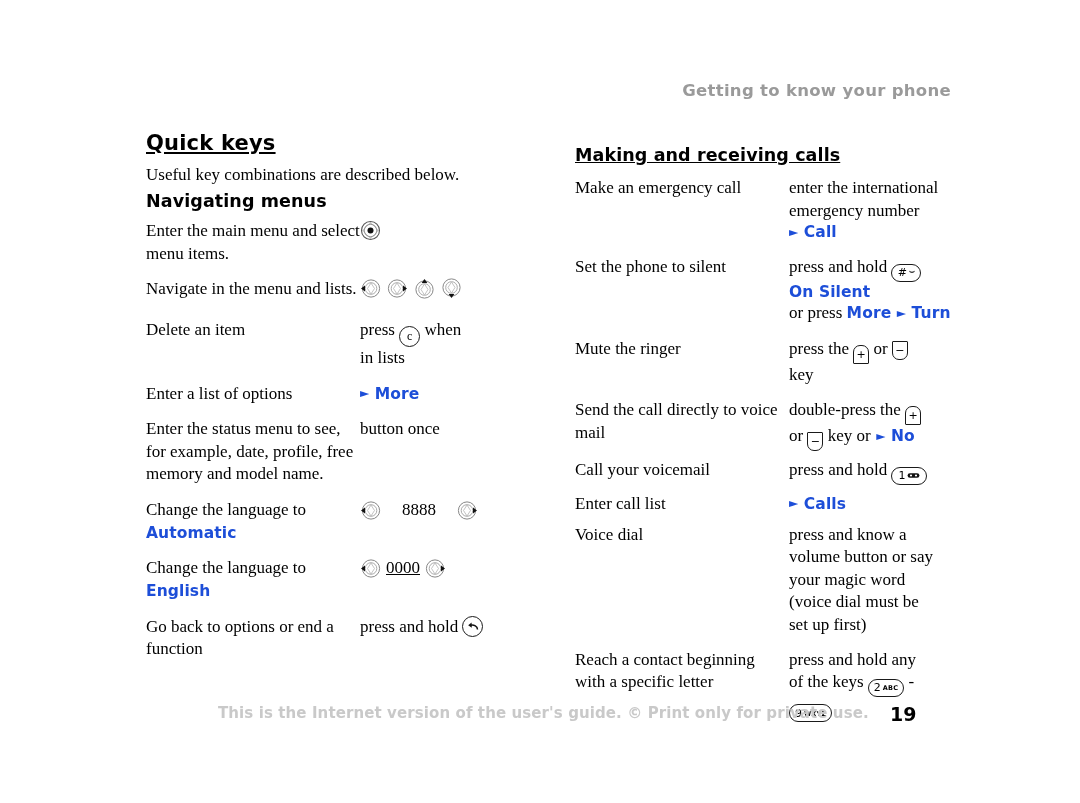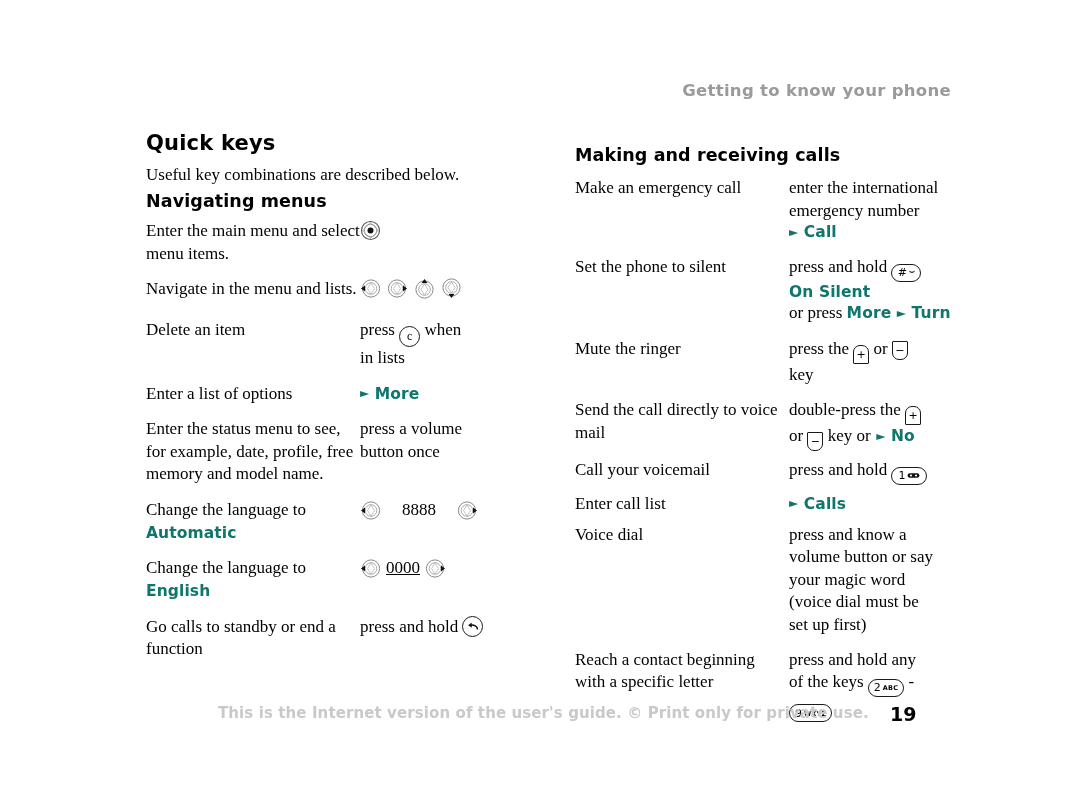--- a/index.html
+++ b/index.html
@@ -38,20 +38,21 @@
   .col-right { left: 575px;  width: 400px; }
 
   h1.sec-title {
     margin: 0 0 8px 0;
     font-family: "DejaVu Sans", "Liberation Sans", sans-serif;
     font-weight: bold;
     font-size: 21px;
     letter-spacing: 0.2px;
     color: #000;
     line-height: 1.1;
+    text-decoration: underline;
   }
   h1.sec-title.right-title {
     font-size: 17.5px;
     margin-bottom: 12px;
     letter-spacing: 0.1px;
   }
   p.lead {
     margin: 0 0 2px 0;
     font-size: 17px;
     line-height: 1.36;
@@ -88,21 +89,21 @@
   .col-right .row .desc { width: 186px; flex: 0 0 186px; }
 
   
   .row.tight { margin-bottom: 6px; }
 
   
   .uilabel {
     font-family: "DejaVu Sans", "Liberation Sans", sans-serif;
     font-weight: bold;
     font-size: 15.5px;
-    color: #0f766e;
+    color: #1d4ed8;
     letter-spacing: 0.1px;
   }
   .uilabel .tri {
     font-size: 12px;
     position: relative;
     top: -1.5px;
   }
 
   
   .keyrow { display: inline-flex; align-items: center; gap: 0; }
@@ -293,21 +294,20 @@
         <span class="uilabel">
           <span class="tri">►</span>
           <span>More</span>
         </span>
       </div>
     </div>
 
     <div class="row" style="margin-bottom:13px;">
       <div class="term">Enter the status menu to see, for example, date, profile, free memory and model name.</div>
       <div class="desc">
-        <span class="line">press a volume</span>
         <span class="line">button once</span>
       </div>
     </div>
 
     <div class="row" style="margin-bottom:13px;">
       <div class="term">
         <span>Change the language to </span><br>
         <span class="uilabel">Automatic</span>
       </div>
       <div class="desc">
@@ -355,21 +355,21 @@
               <circle cx="10" cy="10.5" r="5.8" fill="none" stroke="#aaa" stroke-width="1"></circle>
               <path d="M10 5 L13.5 10.5 L10 16 L6.5 10.5 Z" fill="none" stroke="#bbb" stroke-width="0.9"></path>
               <path d="M20 10.5 L16 7.6 L16 13.4 Z" fill="#111"></path>
             </svg>
           </span>
         </span>
       </div>
     </div>
 
     <div class="row">
-      <div class="term">Go calls to standby or end a function</div>
+      <div class="term">Go back to options or end a function</div>
       <div class="desc">
         <span class="nowrap">
           <span>press and hold</span>
           <span class="roundkey backkey">
             <svg width="15" height="15" viewBox="0 0 15 15">
               <path d="M11.5 9.5 C11.5 5.8 8 4.8 4.6 5.2" fill="none" stroke="#111" stroke-width="1.5"></path>
               <path d="M5.6 2.6 L2.2 5.3 L5.8 7.8 Z" fill="#111"></path>
             </svg>
           </span>
         </span>

